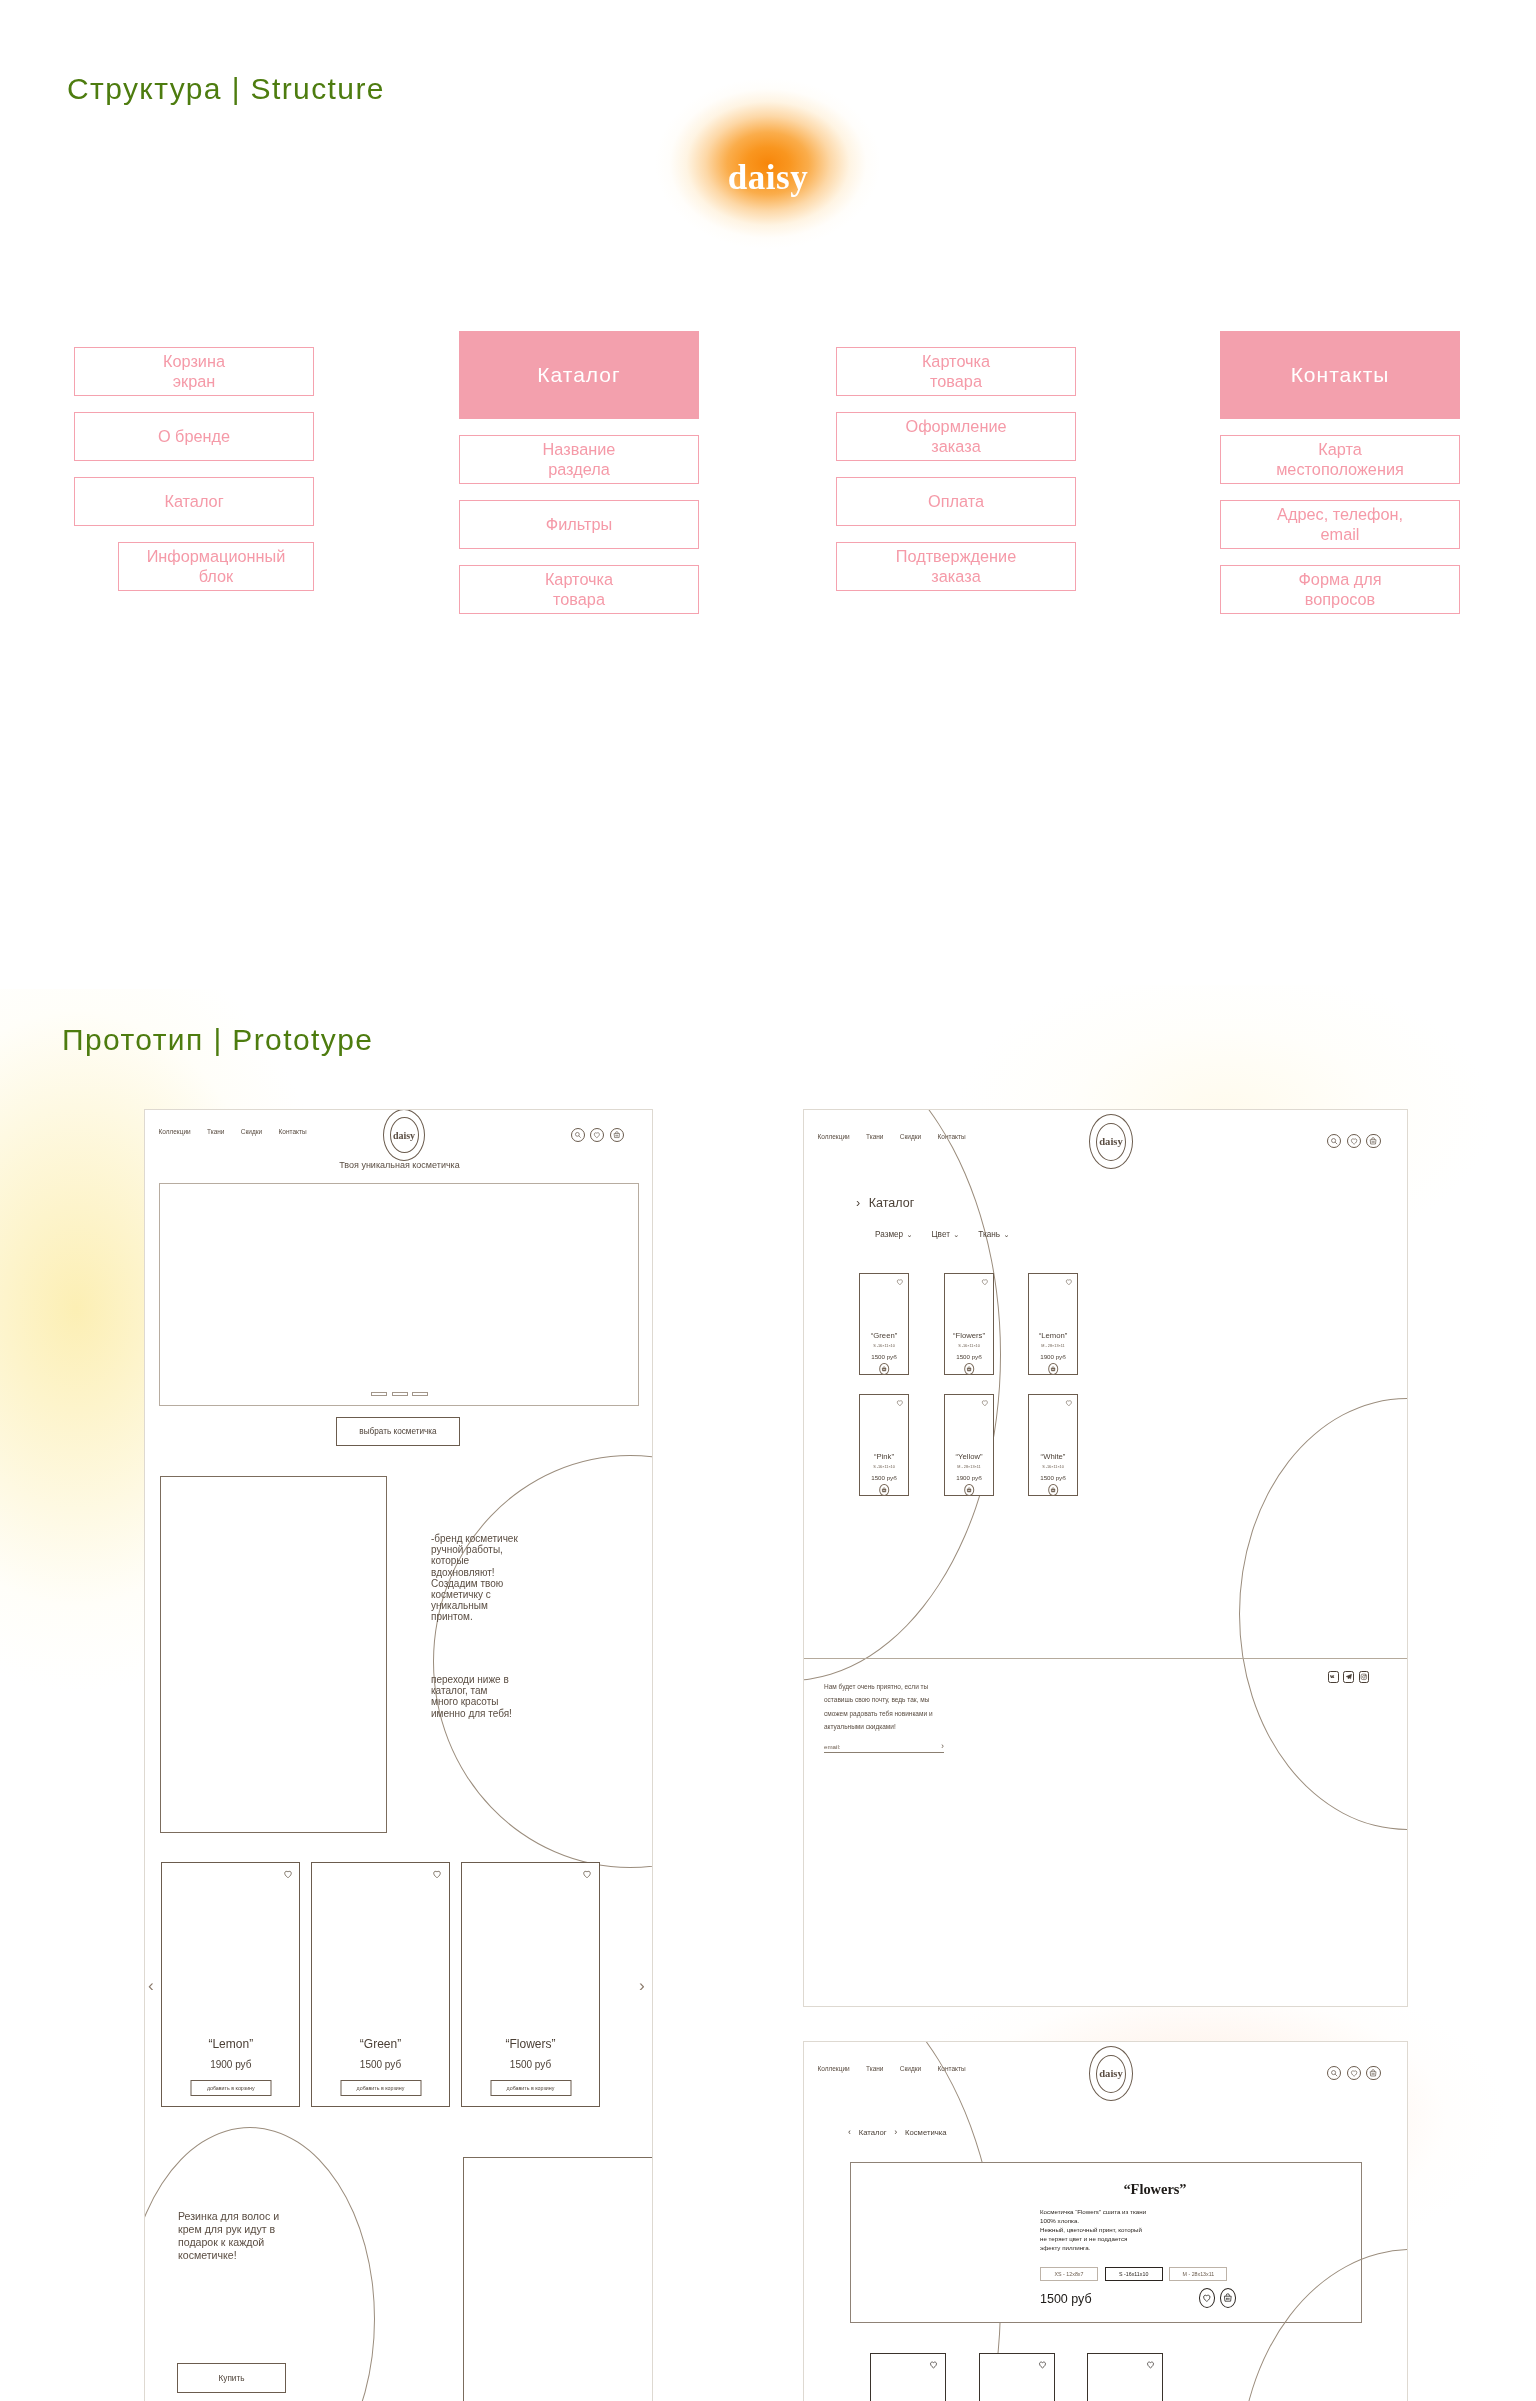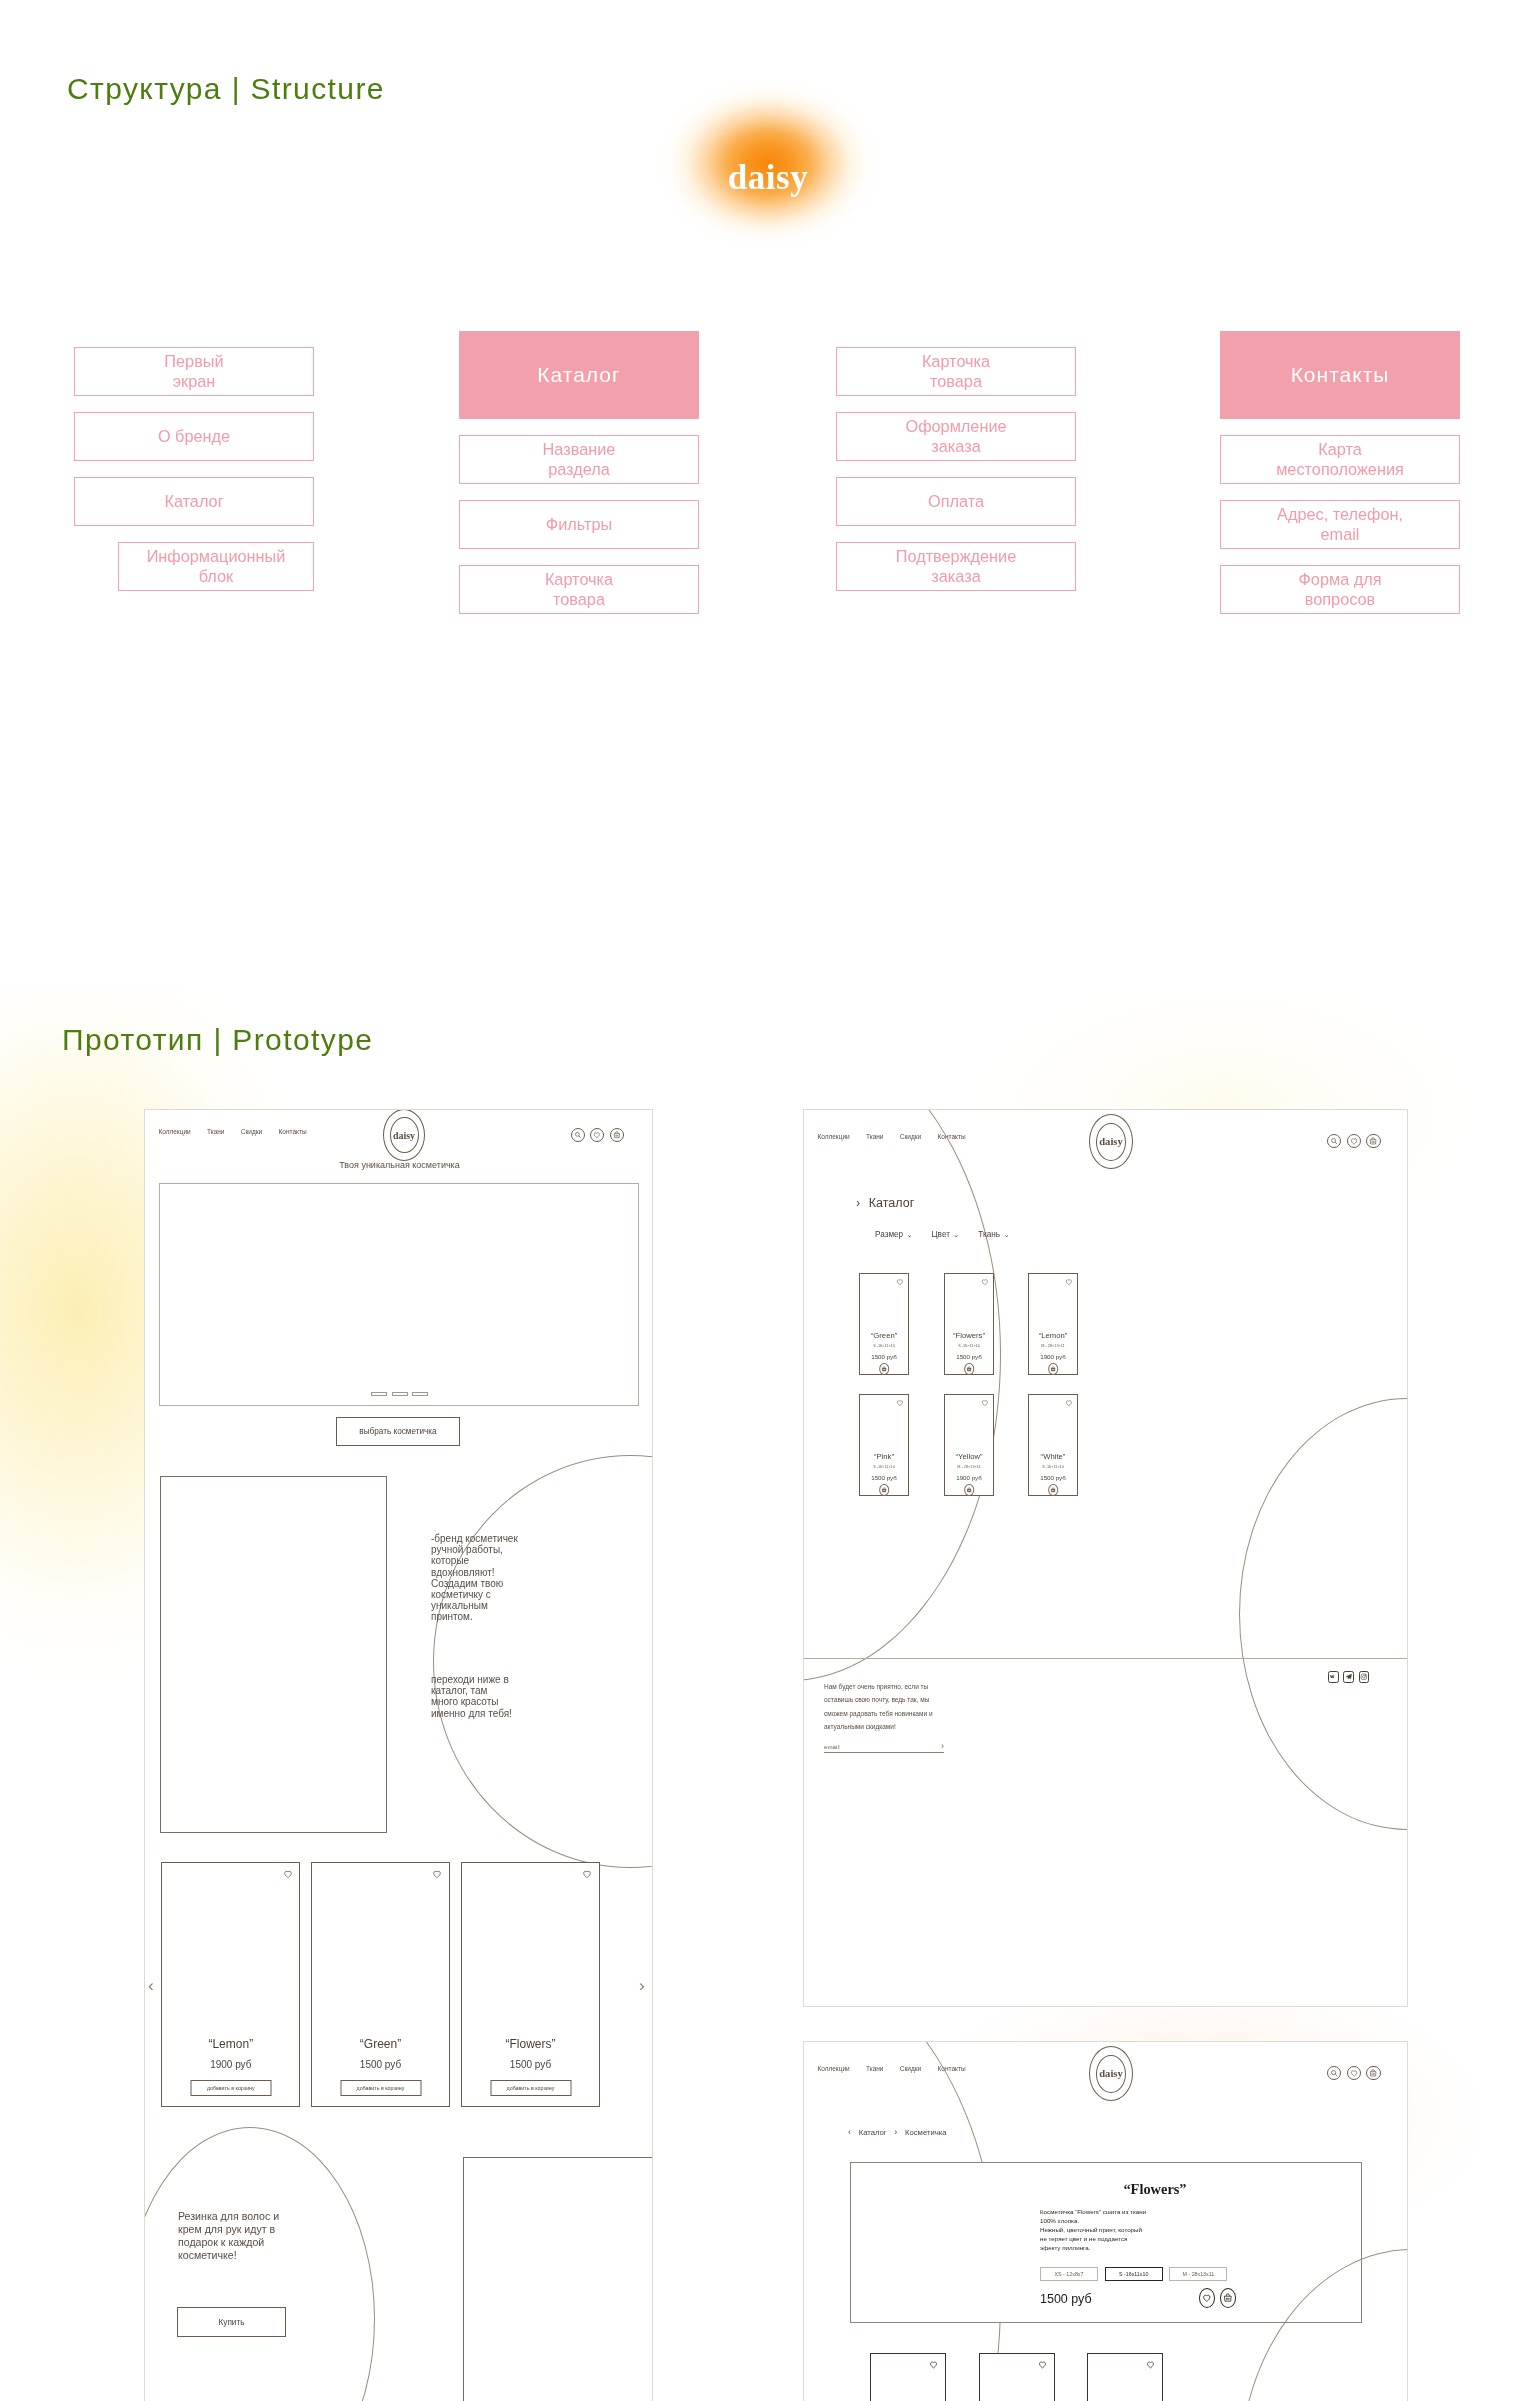--- a/index.html
+++ b/index.html
@@ -284,21 +284,21 @@
   <div class="bg-wash wash-peach-right"></div>
 
   <div class="bg-wash wash-top-blob"></div>
 
   <div class="section-heading" id="heading-structure">Структура | Structure</div>
   <div id="brand-wordmark">daisy</div>
   <div class="section-heading" id="heading-prototype">Прототип | Prototype</div>
 
   <div id="structure-map">
       <div class="struct-col" style="left: 74px; top: 0px;">
-        <div class="struct-item" style="white-space: pre-line;">Первый
+        <div class="struct-item" style="white-space: pre-line;">Корзина
 экран</div>
         <div class="struct-item" style="white-space: pre-line;">О бренде</div>
         <div class="struct-item" style="white-space: pre-line;">Каталог</div>
         <div class="struct-item" style="white-space: pre-line; margin-left: 44px;">Информационный
 блок</div>
       </div>
       <div class="struct-col" style="left: 459px; top: 0px;">
         <div class="struct-head">Каталог</div>
         <div class="struct-item" style="white-space: pre-line;">Название
 раздела</div>
@@ -411,21 +411,21 @@
           <div class="card-price" style="top: 196px; font-size: 10px;">1500 руб</div>
           <div class="card-addbtn" style="top: 217px; width: 81px; height: 16.3px; font-size: 5.3px;">добавить в корзину</div>
         </div>
         <div class="mk-arrow" style="left: 2.9px; top: 865px; font-size: 17.3px; font-weight: 300;">‹</div>
         <div class="mk-arrow" style="left: 494px; top: 865px; font-size: 17.3px; font-weight: 300;">›</div>
         <div class="mk-circle" style="left: -20px; top: 1017px; width: 250px; height: 384px;"></div>
         <div class="mk-text" style="left: 33px; top: 1100px; width: 187px; font-size: 10.6px; line-height: 1.22;">Резинка для волос и
 крем для рук идут в
 подарок к каждой
 косметичке!</div>
-        <div class="mk-btn" style="left: 32px; top: 1197px; width: 109px; height: 30px; font-size: 8.2px;">Купить</div>
+        <div class="mk-btn" style="left: 32px; top: 1253px; width: 109px; height: 30px; font-size: 8.2px;">Купить</div>
         <div class="mk-box" style="left: 318px; top: 1047px; width: 202px; height: 333px;"></div>
       </div>
     </div>
   <div class="mockup" id="mockup-catalog" style="left: 803px; top: 1109px; width: 605px; height: 898px;">
       <div class="mk-inner" id="catalog-inner">
         <div class="mk-nav" style="left: 13.4px; top: 23px; font-size: 6.5px; gap: 16.3px;">
           <a href="#" style="font-size: 6.5px;">Коллекции</a>
           <a href="#" style="font-size: 6.5px;">Ткани</a>
           <a href="#" style="font-size: 6.5px;">Скидки</a>
           <a href="#" style="font-size: 6.5px;">Контакты</a>

